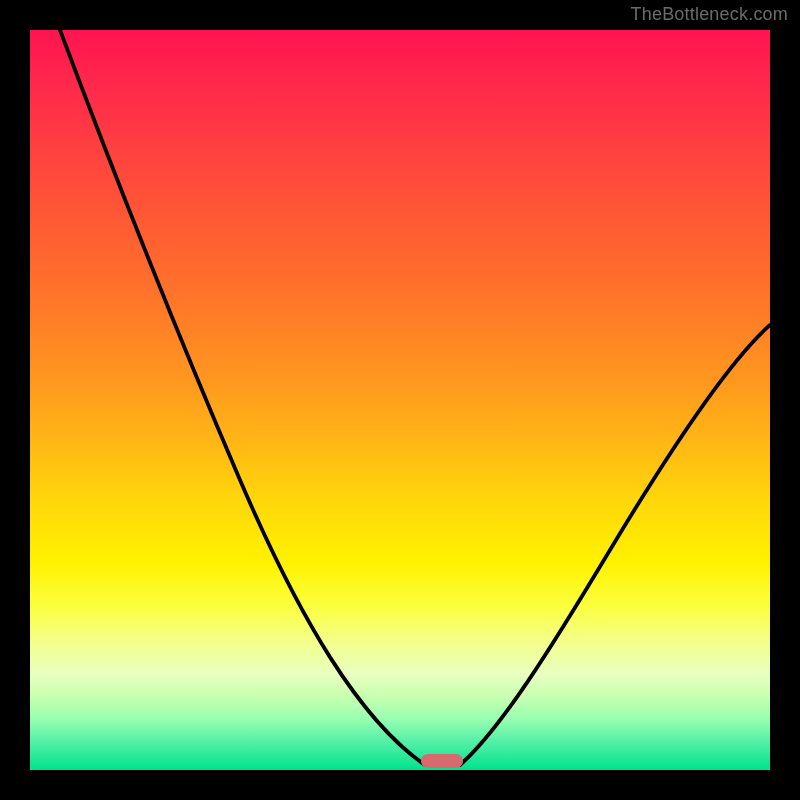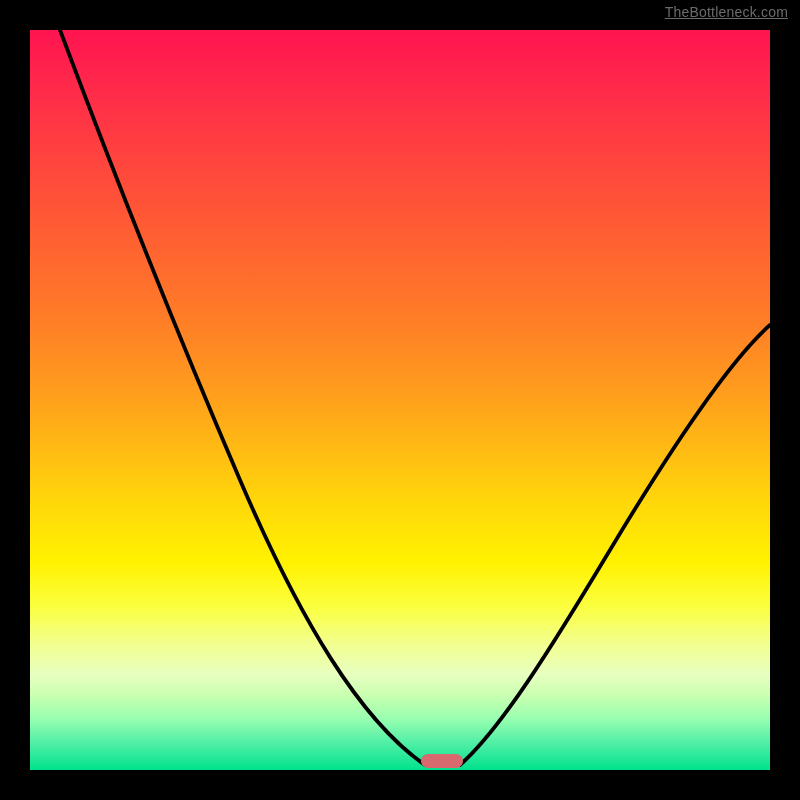--- a/index.html
+++ b/index.html
@@ -15,25 +15,24 @@
     position: relative;
     width: 800px;
     height: 800px;
     background: #000;
   }
   .watermark {
     position: absolute;
     top: 4px;
     right: 12px;
     color: #6b6b6b;
-    font-size: 14px;
+    font-size: 18px;
     font-weight: 500;
     letter-spacing: 0.2px;
     z-index: 10;
-    text-decoration: underline;
   }
   .plot-area {
     position: absolute;
     left: 30px;
     top: 30px;
     width: 740px;
     height: 740px;
     overflow: hidden;
   }
   .gradient {

